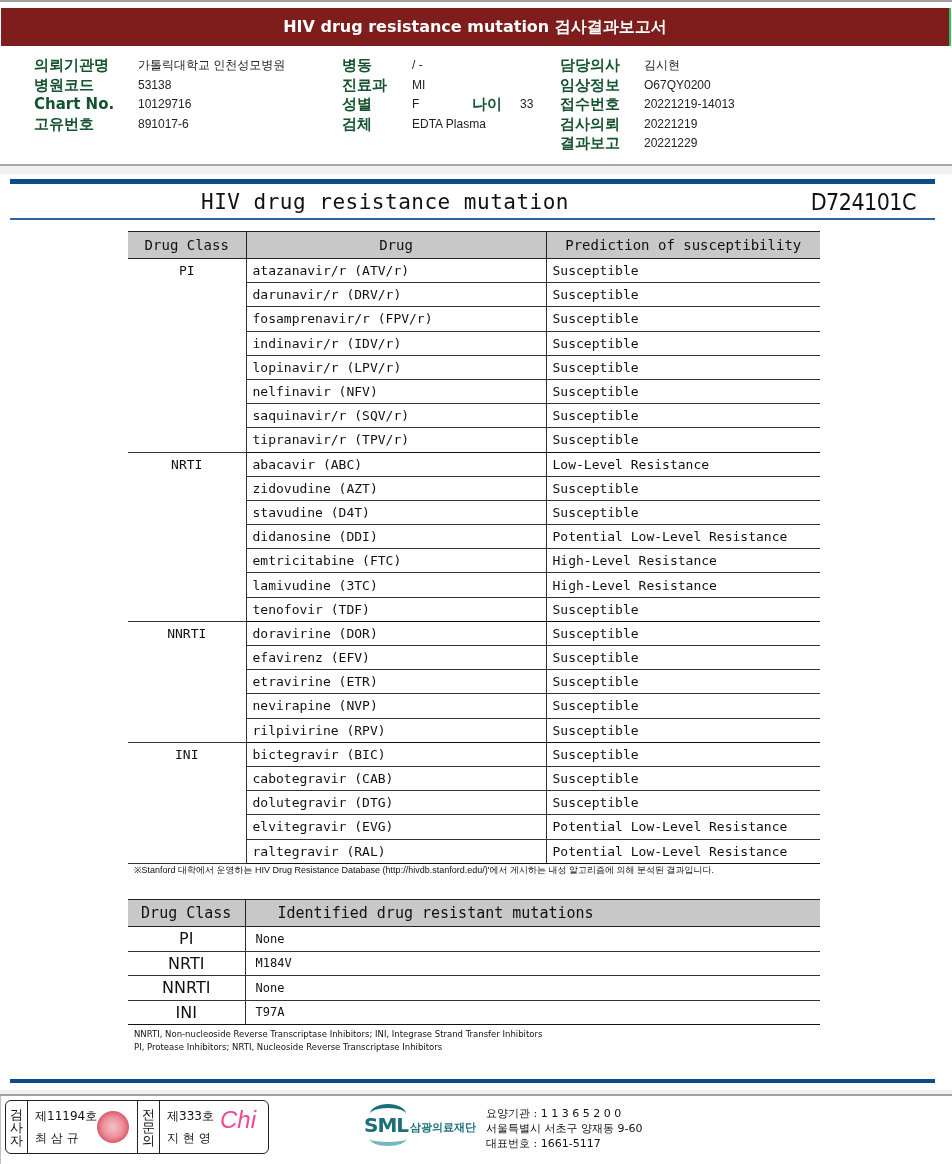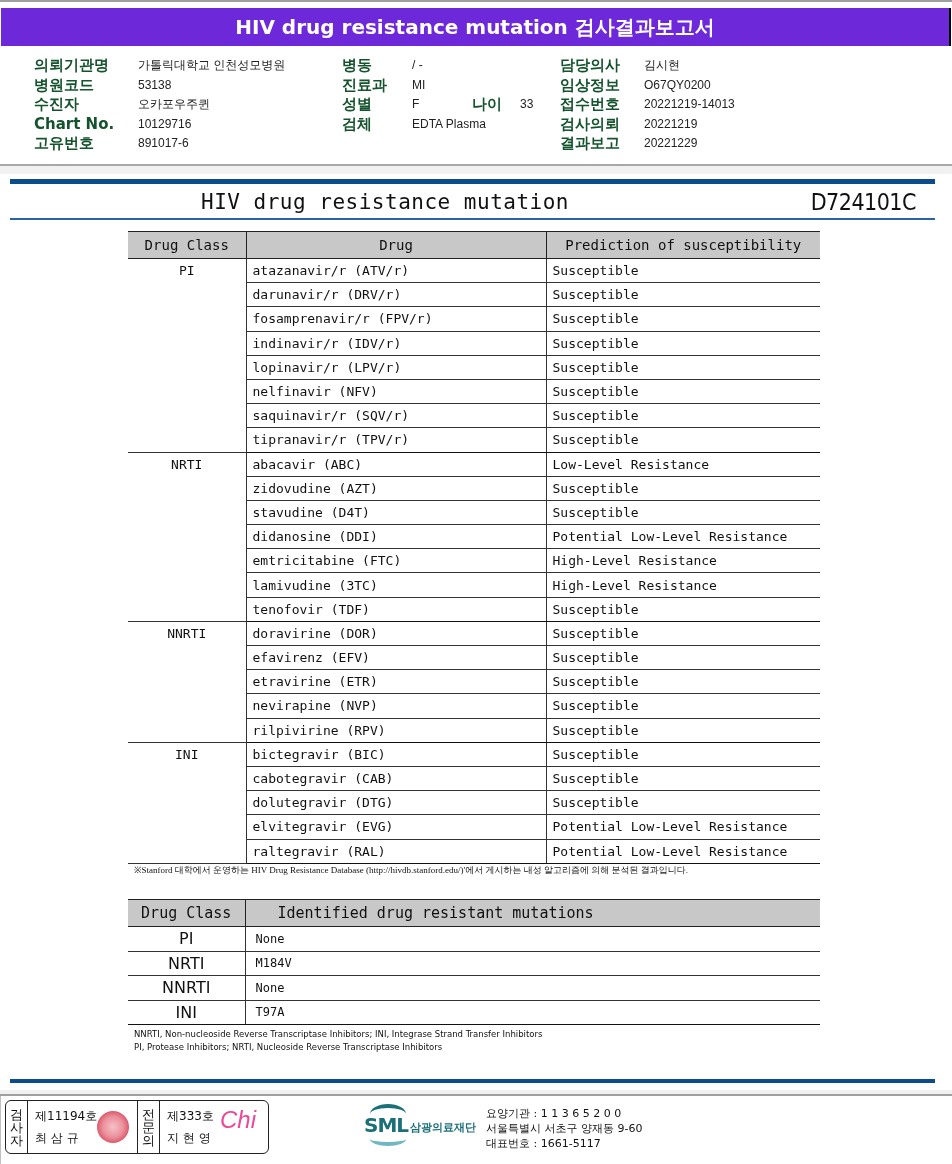--- a/index.html
+++ b/index.html
@@ -2,23 +2,23 @@
 <html><head>
 <meta charset="utf-8">
 <style>
   * { box-sizing: border-box; margin: 0; padding: 0; }
   html, body { width: 952px; height: 1164px; background: #ffffff; overflow: hidden; }
   body { font-family: "DejaVu Sans", sans-serif; color: #111; position: relative; }
 
   .top-rule { position: absolute; left: 0; top: 0; width: 952px; height: 2px; background: #a0a0a0; }
   .title-bar {
     position: absolute; left: 1px; top: 8px; width: 950px; height: 38px;
-    background: #6d28d9; color: #fff; text-align: center;
-    font-family: "DejaVu Sans", sans-serif; font-weight: bold; font-size: 20px; line-height: 38px;
-    border-right: 2px solid #000000;
+    background: #7f1d1d; color: #fff; text-align: center;
+    font-family: "DejaVu Sans", sans-serif; font-weight: bold; font-size: 16px; line-height: 38px;
+    border-right: 2px solid #22c55e;
   }
 
   .info { position: absolute; top: 56px; font-size: 12px; line-height: 19.5px; }
   .info .row { display: flex; height: 19.5px; white-space: nowrap; }
   .info .lbl { font-family: "DejaVu Sans", sans-serif; font-weight: bold; font-size: 15px; color: #14532d; }
   .info .val { font-family: "Liberation Sans", sans-serif; font-size: 12px; color: #222; }
   .info1 { left: 34px; }
   .info1 .lbl { width: 104px; }
   .info2 { left: 342px; }
   .info2 .lbl { width: 70px; }
@@ -53,21 +53,21 @@
     height: 24.2px; font-family: "DejaVu Sans Mono", monospace; font-size: 13px;
     border-bottom: 1px solid #333; border-left: 1px solid #333; padding: 0 6px;
   }
   .t1 td.cls { border-left: none; text-align: center; vertical-align: top; padding-top: 4px; width: 118px; }
   .t1 td.drug { width: 300px; }
   .t1 td.pred { text-align: left; }
   .t1 tr.grp-end td { border-bottom: 1px solid #111; }
 
   .footnote1 {
     position: absolute; left: 134px; top: 864px; width: 686px;
-    font-family: Liberation Serif, serif; font-size: 9px; line-height: 12px; color: #111;
+    font-family: Liberation Sans, sans-serif; font-size: 9px; line-height: 12px; color: #111;
   }
 
   .t2 { left: 128px; top: 899px; width: 692px; }
   .t2 th {
     background: #c8c8c8; height: 27px; font-weight: normal; text-align: left;
     font-family: "DejaVu Sans Mono", monospace; font-size: 15px;
     border-top: 1px solid #222; border-bottom: 1px solid #222; border-left: 1px solid #222;
     padding-left: 32px;
   }
   .t2 th:first-child { border-left: none; text-align: center; padding-left: 0; width: 117px; }
@@ -132,24 +132,20 @@
 <div class="info info1">
   <div class="row">
     <span class="lbl">의뢰기관명</span>
     <span class="val">가톨릭대학교 인천성모병원</span>
   </div>
   <div class="row">
     <span class="lbl">병원코드</span>
     <span class="val">53138</span>
   </div>
   <div class="row">
-    <span class="lbl">수진자</span>
-    <span class="val">오카포우주퀸</span>
-  </div>
-  <div class="row">
     <span class="lbl">Chart No.</span>
     <span class="val">10129716</span>
   </div>
   <div class="row">
     <span class="lbl">고유번호</span>
     <span class="val">891017-6</span>
   </div>
 </div>
 
 <div class="info info2">

